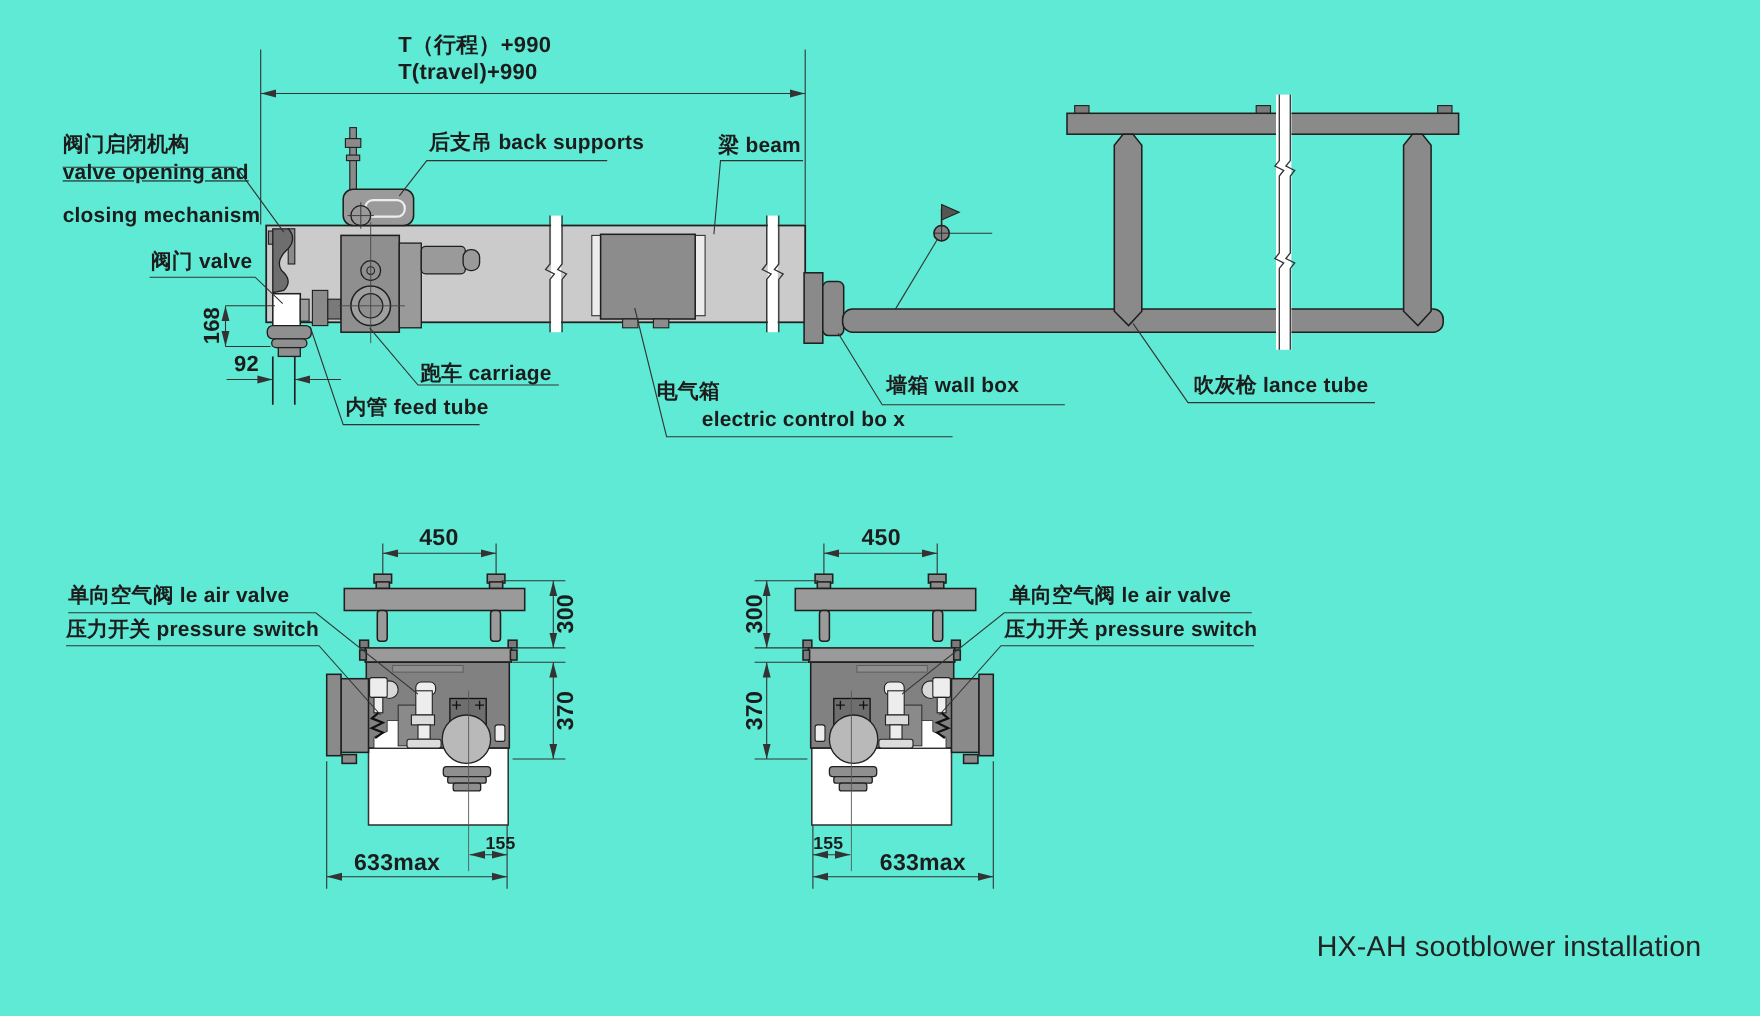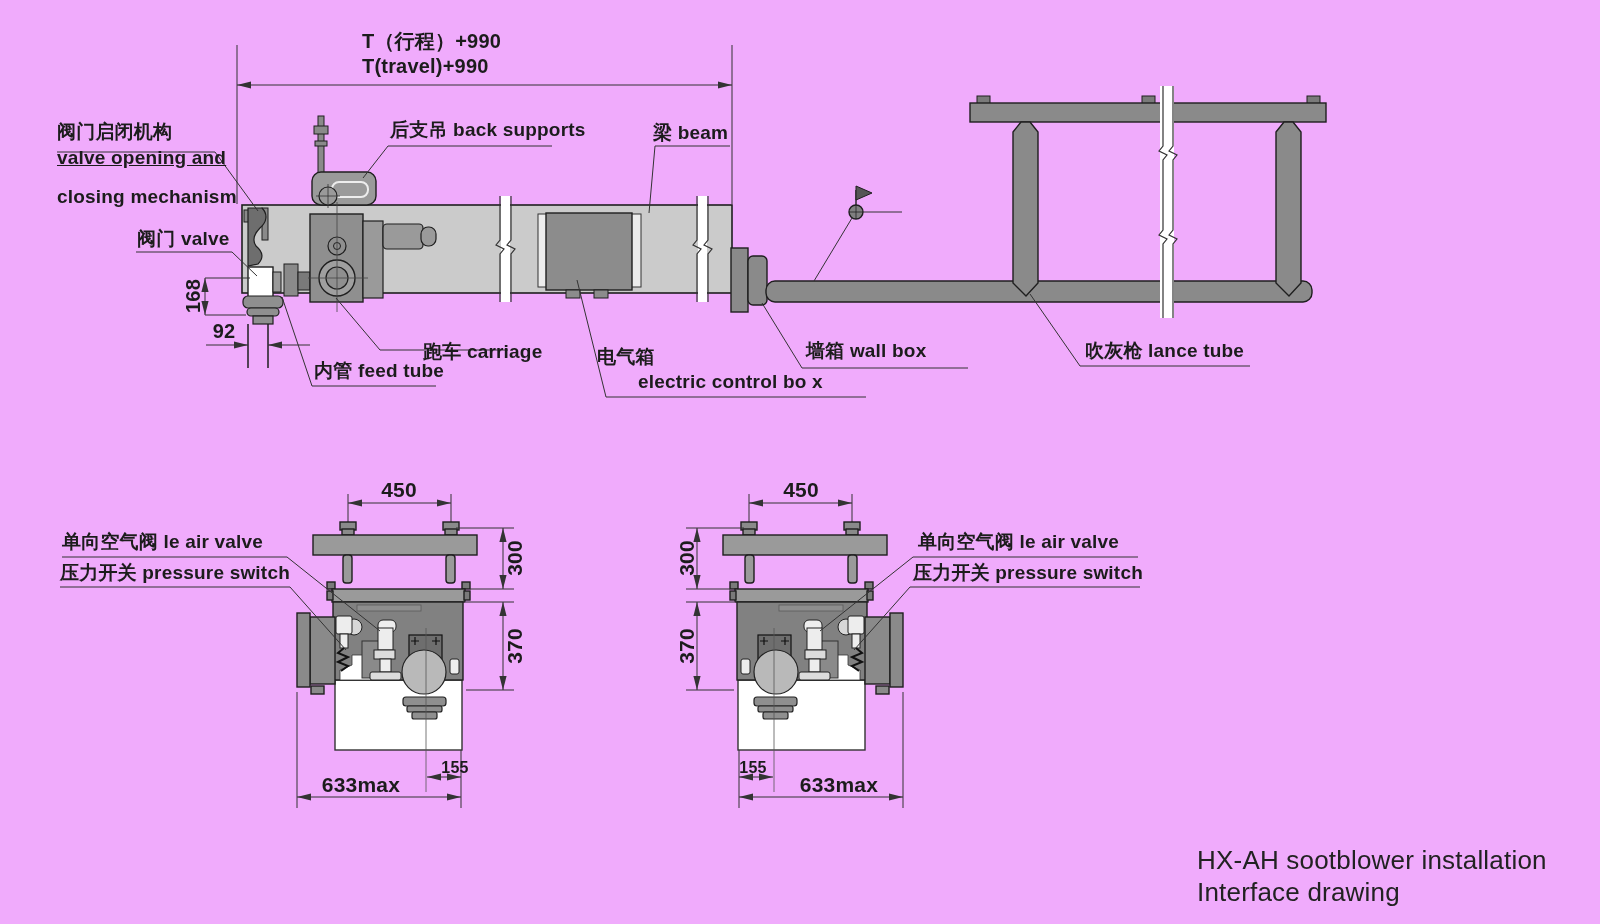--- a/index.html
+++ b/index.html
@@ -1,17 +1,17 @@
 <!DOCTYPE html>
 <html><head>
 <meta charset="utf-8">
 <style>
   html,body{margin:0;padding:0;background:#ffffff;}
   .stage{
-    position:relative;width:1600px;height:924px;background:#f0abfc;overflow:hidden;
+    position:relative;width:1600px;height:924px;background:#5eead4;overflow:hidden;
     font-family:"Liberation Sans",sans-serif;
   }
   .stage svg{position:absolute;left:0;top:0;}
   .lbl{
     position:absolute;white-space:nowrap;color:#1c1c1c;
     font:700 19px/1.15 "Liberation Sans",sans-serif;
     letter-spacing:.2px;
   }
   .dim{font:700 20px/1 "Liberation Sans",sans-serif;}
   .dim21{font:700 21px/1 "Liberation Sans",sans-serif;}
@@ -227,21 +227,21 @@
 <div class="lbl dim" style="left:362px;top:56px;">T(travel)+990</div>
 <div class="lbl dim rot" style="left:193px;top:296px;">168</div>
 <div class="lbl dim c" style="left:224px;top:331px;">92</div>
 
 <div class="lbl" style="left:57px;top:121px;">阀门启闭机构</div>
 <div class="lbl" style="left:57px;top:147px;text-decoration:underline;">valve opening and</div>
 <div class="lbl" style="left:57px;top:186px;">closing mechanism</div>
 <div class="lbl" style="left:137px;top:228px;">阀门 valve</div>
 <div class="lbl" style="left:390px;top:119px;">后支吊 back supports</div>
 <div class="lbl" style="left:653px;top:122px;">梁 beam</div>
-<div class="lbl" style="left:382px;top:341px;margin-left:41px;">跑车 carriage</div>
+<div class="lbl" style="left:382px;top:329px;">跑车 carriage</div>
 <div class="lbl" style="left:314px;top:360px;">内管 feed tube</div>
 <div class="lbl" style="left:597px;top:346px;">电气箱</div>
 <div class="lbl" style="left:597px;top:371px;margin-left:41px;">electric control bo x</div>
 <div class="lbl" style="left:806px;top:340px;">墙箱 wall box</div>
 <div class="lbl" style="left:1085px;top:340px;">吹灰枪 lance tube</div>
 
 <div class="lbl dim21 c" style="left:399px;top:489px;">450</div>
 <div class="lbl dim21 rot" style="left:514px;top:558px;">300</div>
 <div class="lbl dim21 rot" style="left:514px;top:646px;">370</div>
 <div class="lbl dim16 c" style="left:455px;top:768px;">155</div>
@@ -251,15 +251,14 @@
 
 <div class="lbl dim21 c" style="left:801px;top:489px;">450</div>
 <div class="lbl dim21 rot" style="left:686px;top:558px;">300</div>
 <div class="lbl dim21 rot" style="left:686px;top:646px;">370</div>
 <div class="lbl dim16 c" style="left:753px;top:768px;">155</div>
 <div class="lbl dim21 c" style="left:839px;top:784px;">633max</div>
 <div class="lbl" style="left:918px;top:531px;">单向空气阀 le air valve</div>
 <div class="lbl" style="left:913px;top:562px;">压力开关 pressure switch</div>
 
 <div class="lbl title-en" style="left:1197px;top:813px;">HX-AH sootblower installation</div>
-<div class="lbl title-en" style="left:1197px;top:845px;">Interface drawing</div>
 
 </div>
 
 </body></html>

